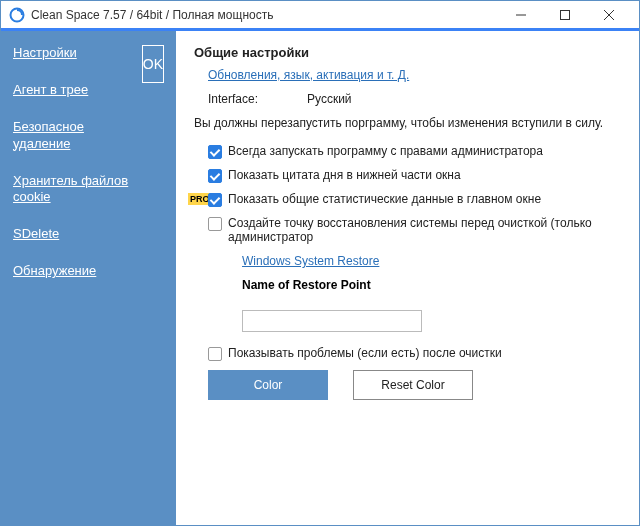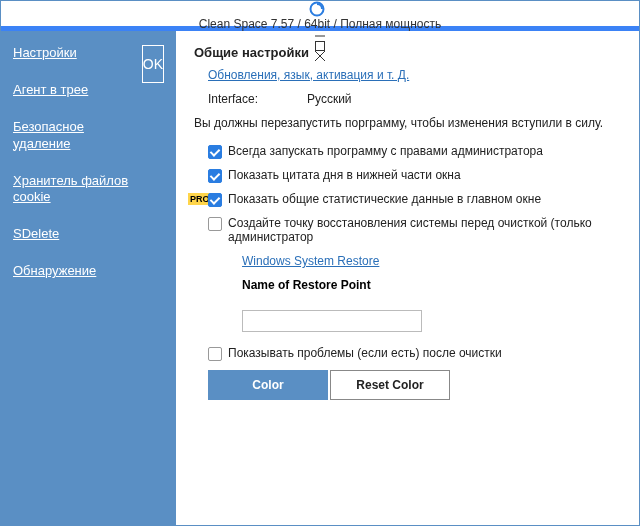--- a/index.html
+++ b/index.html
@@ -1,18 +1,18 @@
 <!DOCTYPE html>
 <html><head>
 <meta charset="utf-8">
 <style>
   * { box-sizing: border-box; margin: 0; padding: 0; }
   body { font-family: "Segoe UI", Tahoma, sans-serif; font-size: 12px; background: #fff; }
   .window { width: 640px; height: 526px; border: 1px solid #5a8fc4; display: flex; flex-direction: column; }
-  .titlebar { height: 30px; background: #fff; display: flex; align-items: center; padding: 0 8px 0 8px; border-bottom: 5px solid #3b82f6; flex-direction: column; }
+  .titlebar { height: 30px; background: #fff; display: flex; align-items: center; padding: 0 8px 0 8px; border-bottom: 3px solid #3b82f6; }
   .titlebar .logo { width: 16px; height: 16px; margin-right: 6px; display:flex; align-items:center; justify-content:center;}
   .titlebar .title { flex: 1; font-size: 12px; color: #333; }
   .titlebar .ctrl { width: 44px; height: 30px; display: flex; align-items: center; justify-content: center; cursor: pointer; }
   .body { flex: 1; display: flex; overflow: hidden; }
   .sidebar { width: 175px; background: #5a8fc4; color: #fff; display: flex; flex-direction: row; padding: 14px 12px 12px 12px; }
   .sidebar .nav { flex: 1; }
   .sidebar .nav a { display: block; color: #fff; text-decoration: underline; font-size: 13px; margin-bottom: 20px; line-height: 1.3; cursor: pointer; }
   .sidebar .ok-btn { border: 1.5px solid #fff; color: #fff; background: transparent; height: 38px; font-size: 14px; cursor: pointer; display:flex; align-items:center; justify-content:center;}
   .main { flex: 1; padding: 14px 10px 10px 18px; overflow: hidden; position: relative; }
   .main h2 { font-size: 13px; font-weight: bold; color: #222; margin-bottom: 8px; }
@@ -22,21 +22,21 @@
   .iface-row .lbl { margin-right: 14px; }
   .notice { font-size: 12px; color: #222; margin: 8px 0 14px 0; }
   .check-row { display: flex; align-items: flex-start; margin-bottom: 10px; font-size: 12px; color: #222; position:relative; padding-left: 34px;}
   .check-row .cb { position:absolute; left:14px; top:1px; width: 14px; height: 14px; border: 1px solid #999; border-radius: 2px; display: flex; align-items: center; justify-content: center; cursor: pointer; background:#fff;}
   .check-row .cb.checked { background: #2a7de1; border-color: #2a7de1; }
   .check-row .cb.checked::after { content: ""; width: 4px; height: 7px; border: solid #fff; border-width: 0 2px 2px 0; transform: rotate(45deg); margin-top:-2px;}
   .pro-badge { position:absolute; left:-6px; top:1px; background: #ffd54a; color: #000; font-size: 9px; font-weight: bold; padding: 1px 2px; }
   .sublink2 { color: #2a6fb8; text-decoration: underline; font-size: 12px; cursor: pointer; margin-left: 48px; display: inline-block; margin-bottom: 10px; }
   .restore-label { margin-left: 48px; font-size: 12px; color: #000000; margin-bottom: 18px; font-weight: bold; }
   .restore-input { margin-left: 48px; width: 180px; height: 22px; border: 1px solid #bbb; padding: 2px 4px; font-size: 12px; margin-bottom: 14px; display:block;}
-  .btn-row { display: flex; gap: 2px; margin-left: 14px; margin-top: 6px; font-weight: bold; }
+  .btn-row { display: flex; gap: 25px; margin-left: 14px; margin-top: 6px; }
   .btn { width: 120px; height: 30px; font-size: 12px; cursor: pointer; display:flex; align-items:center; justify-content:center; border:1px solid #888;}
   .btn.primary { background: #5a8fc4; color: #fff; border-color: #5a8fc4; }
   .btn.secondary { background: #fff; color: #222; }
 </style>
 </head>
 <body>
 
 <div class="window">
   <div class="titlebar">
     <span class="logo">

